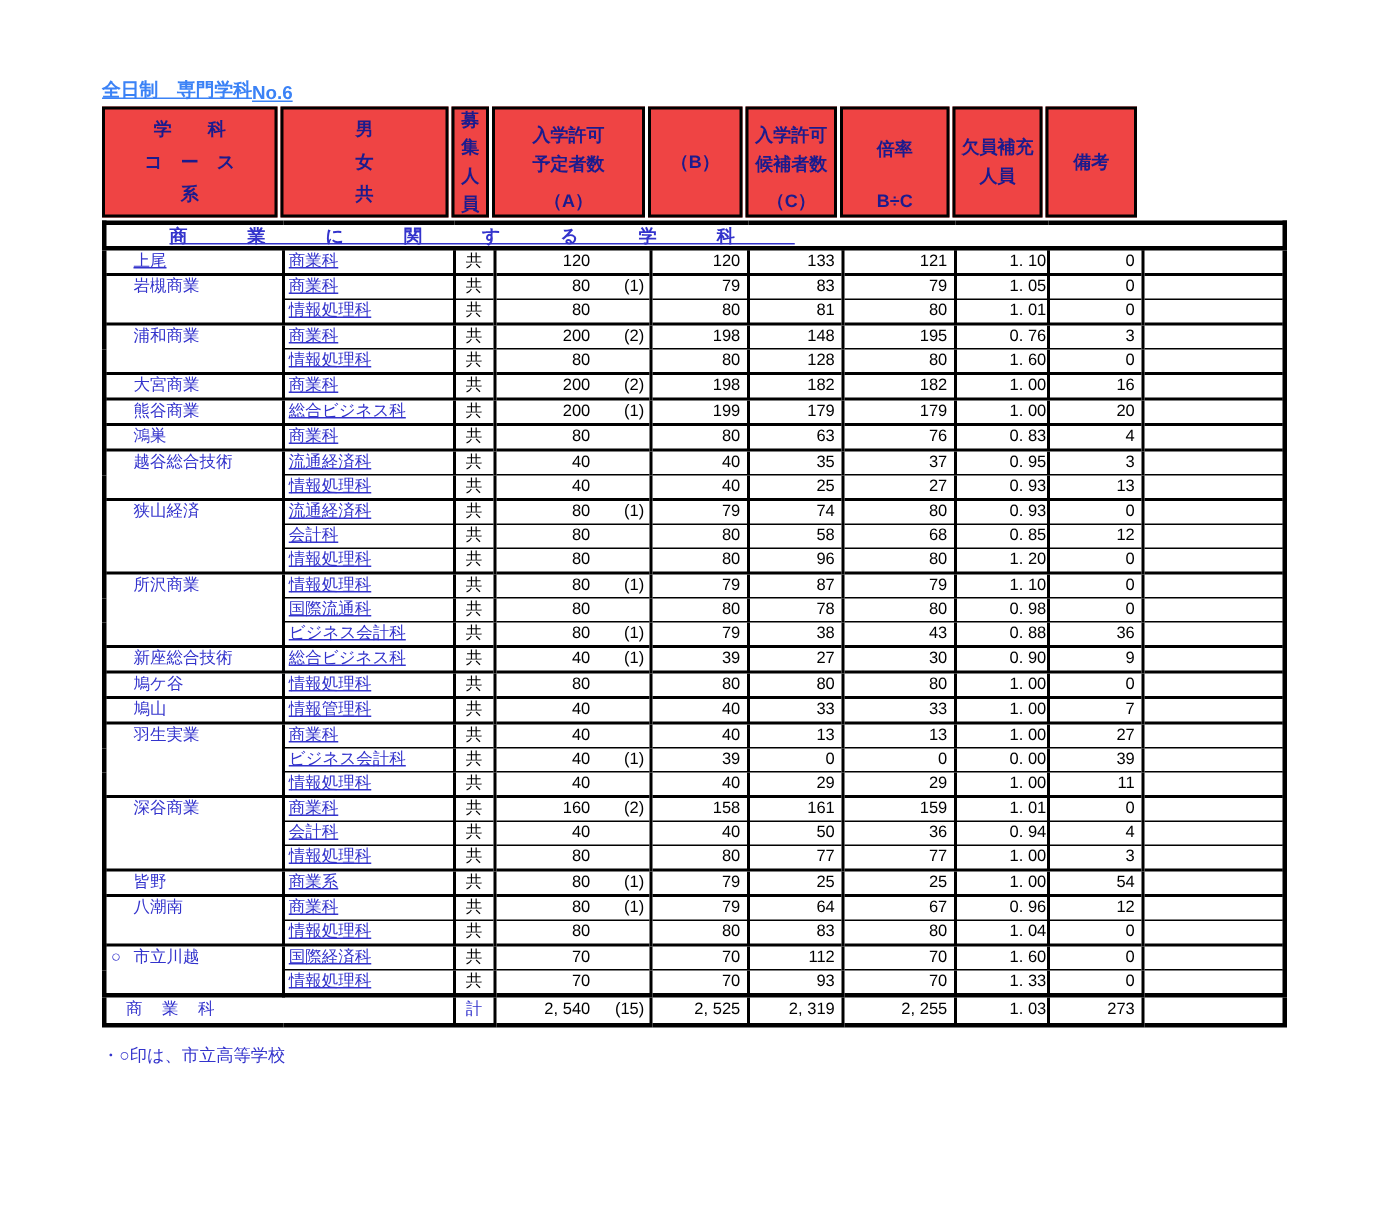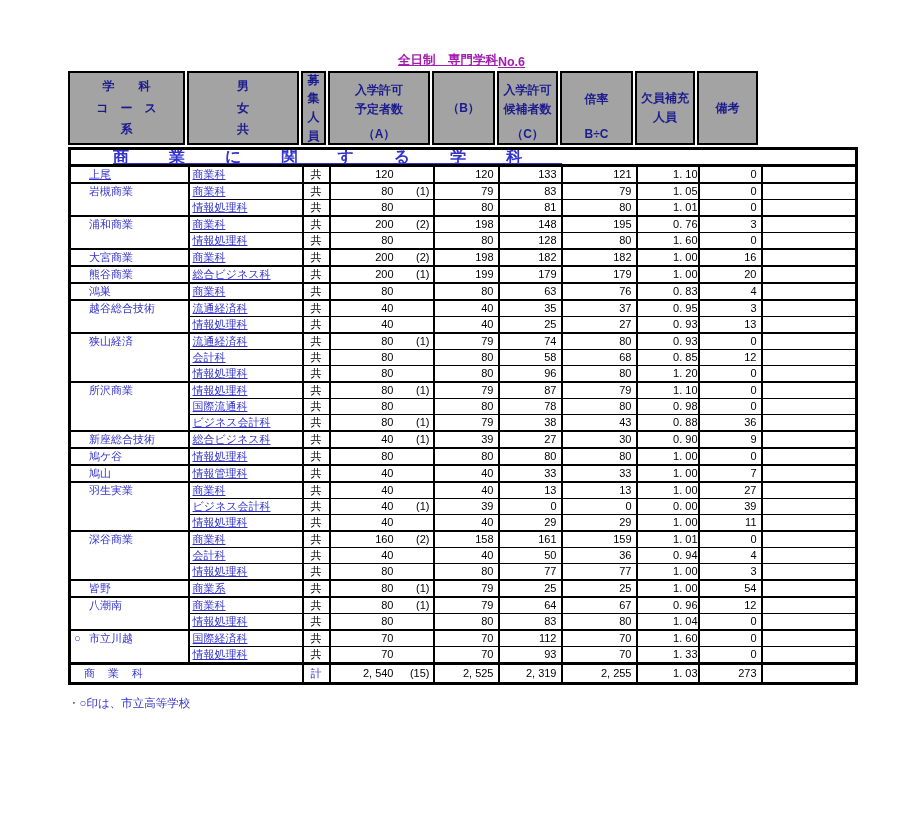--- a/index.html
+++ b/index.html
@@ -1,43 +1,43 @@
 <!DOCTYPE html>
 <html><head>
 <meta charset="utf-8">
 <style>
   html,body { margin:0; padding:0; background:#fff; }
   .page { position:relative; width:919px; height:815px; background:#ffffff; overflow:hidden;
           font-family:"Liberation Sans","DejaVu Sans",sans-serif; }
   .content { position:absolute; left:68px; top:52px; width:787px; }
 
   
-  .titlebar { display:flex; justify-content:center; align-items:flex-end;
-              font-size:12.5px; font-weight:bold; color:#a21caf; height:17px; }
+  .titlebar { display:flex; justify-content:flex-start; align-items:flex-end;
+              font-size:12.5px; font-weight:bold; color:#3b82f6; height:17px; }
   .titlebar .t { text-decoration:underline; }
 
   
   .thead { display:grid; grid-template-columns:117px 112px 25px 102px 63px 61px 73px 60px 61px 95px;
            gap:2px; margin-top:2px; }
-  .th { box-sizing:border-box; height:74px; background:#a3a3a3; border:2px solid #000;
+  .th { box-sizing:border-box; height:74px; background:#ef4444; border:2px solid #000;
         color:#1b1b8e; font-weight:bold; font-size:12px; display:flex; flex-direction:column;
         align-items:center; justify-content:center; text-align:center; line-height:1.55; }
   .th .mid { flex:1; display:flex; flex-direction:column; justify-content:center; width:100%; }
   .th .code { height:17px; line-height:17px; }
   .th.spread { justify-content:space-between; padding:4px 0; }
 
   
   table.body { border-collapse:collapse; table-layout:fixed; width:787px; margin-top:2px;
                font-size:11px; border:3px solid #000; }
   td { border:2px solid #000; border-top-width:1px; border-bottom-width:1px;
        height:15px; padding:0; line-height:15px; overflow:hidden; white-space:nowrap;
        color:#000; }
   tr.gs > td { border-top-width:2px; }
   tr.section td { border-bottom:3px solid #000; height:14px; line-height:14px; color:#3333cc;
-                  font-weight:bold; font-size:16px; letter-spacing:40px; padding-left:42px;
+                  font-weight:bold; font-size:12px; letter-spacing:40px; padding-left:42px;
                   text-decoration:underline; }
   tr.total td { border-top:3px solid #000; border-bottom:3px solid #000; height:17px; line-height:17px; }
 
   .c-school { color:#3333cc; vertical-align:top; text-align:left; }
   .c-school .pfx { display:inline-block; width:15px; padding-left:3px; }
   .ul { text-decoration:underline; }
   .c-dept { color:#3333cc; padding-left:3px; text-align:left; }
   .c-dept .dn { text-decoration:underline; }
   .c-g { text-align:center; color:#000; }
   .c-g.blue { color:#3333cc; }

